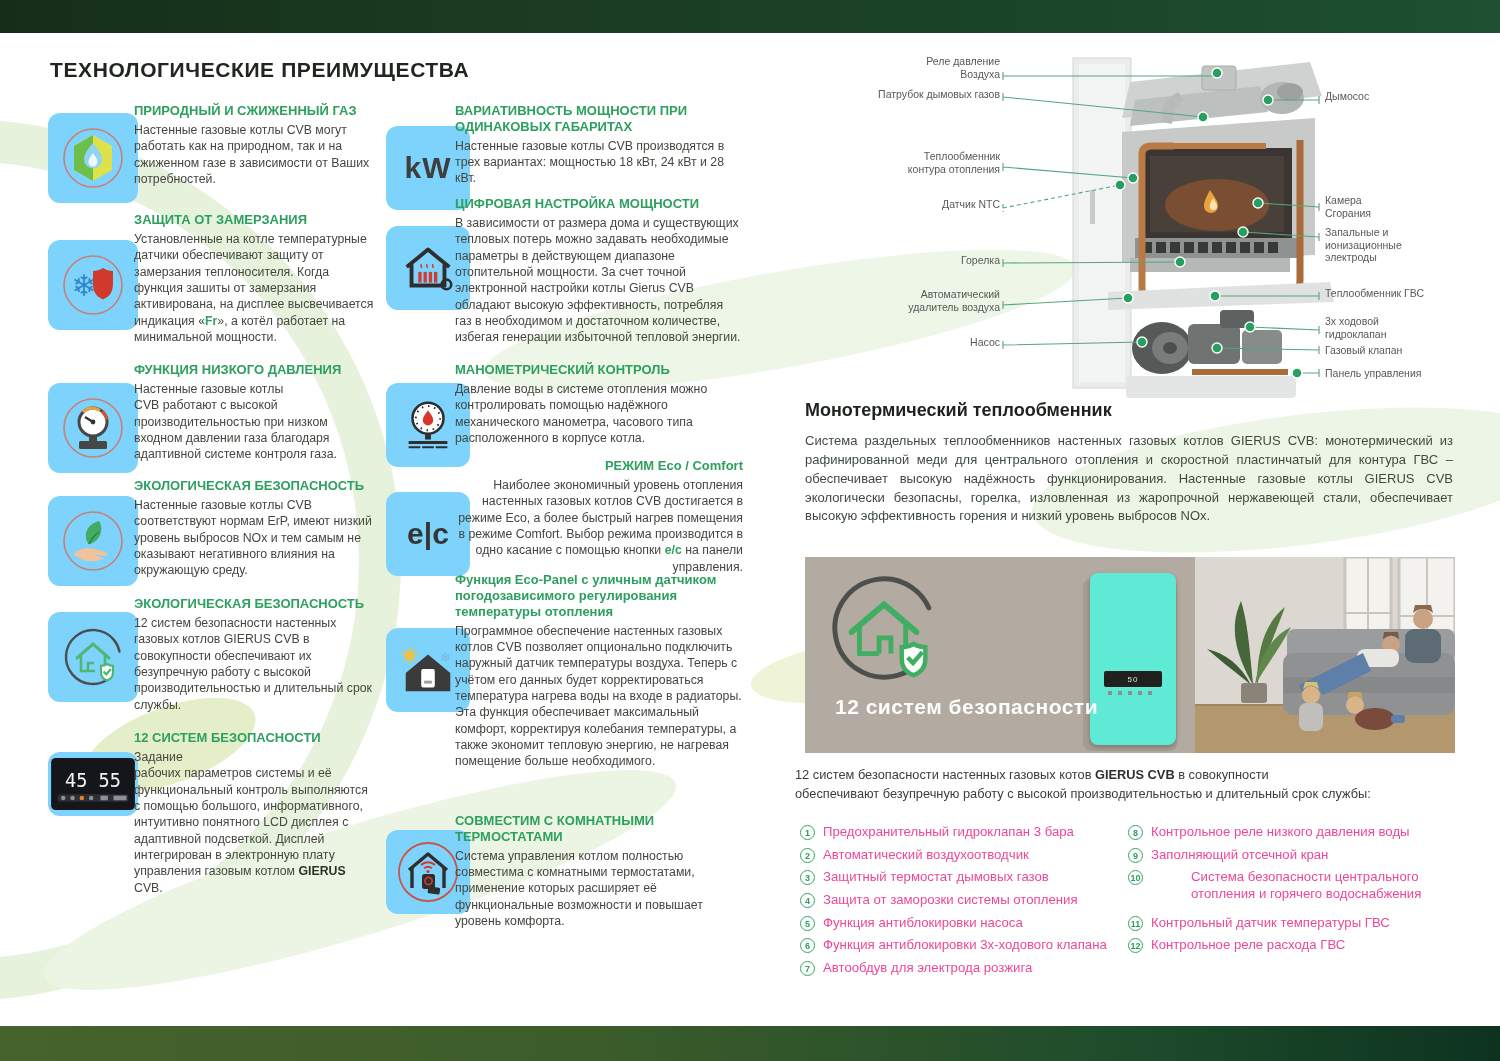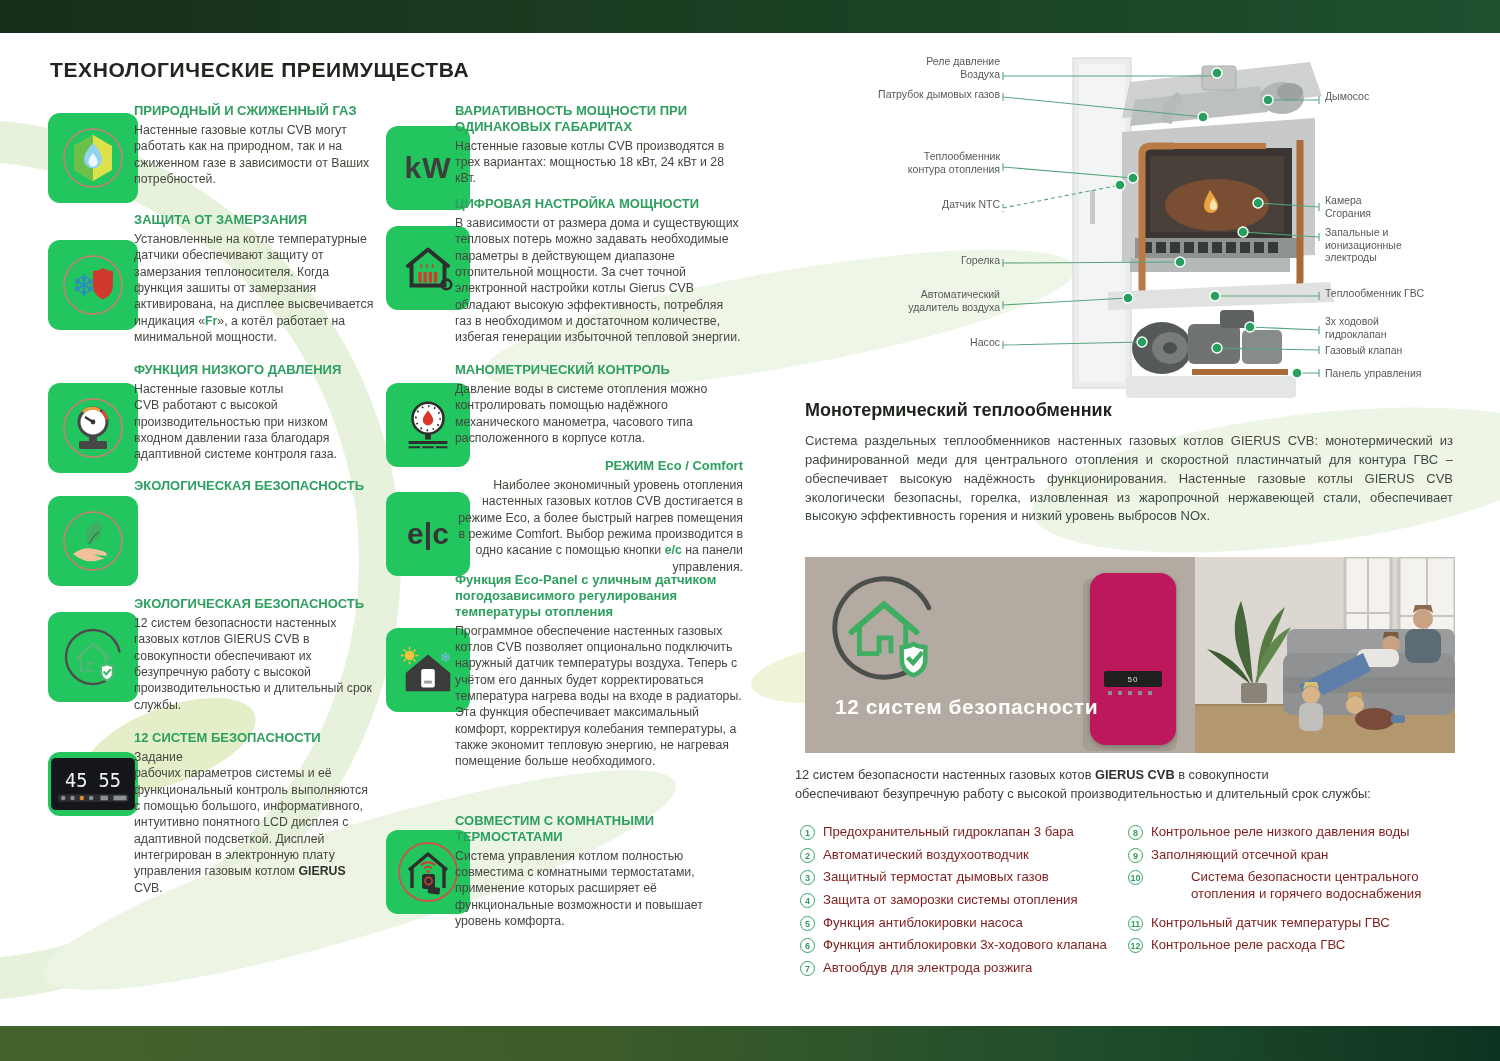--- a/index.html
+++ b/index.html
@@ -18,54 +18,54 @@
   .page-title { position:absolute; left:50px; top:58px; font-size:21px; font-weight:700;
     letter-spacing:.6px; color:#20261f; }
 
   
   .sec { position:absolute; }
   .sec-title { color:#2d9f5f; font-weight:700; font-size:13px; line-height:1.22; margin-bottom:3px; }
   .sec-body { font-size:12.3px; color:#45473f; line-height:1.33; white-space:pre-line; }
   .b { font-weight:700; color:#2e312b; }
   .accent { color:#2d9f5f; font-weight:700; }
 
-  .icon-box { position:absolute; background:#22c55e; border-radius:12px;
+  .icon-box { position:absolute; background:#7dd3fc; border-radius:12px;
     display:flex; align-items:center; justify-content:center; }
   .ib-l { left:48px; width:90px; height:90px; }
   .ib-m { left:386px; width:84px; height:84px; }
   .txt-l { left:134px; width:240px; }
   .txt-m { left:455px; width:288px; }
   .kw-glyph { font-size:30px; font-weight:700; color:#3d3f3c; letter-spacing:1px; }
   .ec-glyph { font-size:30px; font-weight:700; color:#343633; }
 
   
   .dlab { position:absolute; font-size:10.5px; line-height:1.2; color:#565a57; white-space:pre-line; }
   .dlab.r { text-align:right; width:170px; }
   .dlab.l { text-align:left; width:150px; }
 
   .mono-title { position:absolute; left:805px; top:400px; font-size:18px; font-weight:700; color:#1d231c; }
   .mono-body { position:absolute; left:805px; top:432px; width:648px; font-size:13px; line-height:1.45;
     color:#3f4a3f; text-align:justify; }
 
   .banner { position:absolute; left:805px; top:557px; width:650px; height:196px; background:#b3aaa1; overflow:hidden; }
   .banner-caption { position:absolute; left:30px; top:138px; color:#fdfdfc; font-size:21px; font-weight:700; letter-spacing:.5px; }
   .banner-shadow { position:absolute; left:278px; top:22px; width:94px; height:172px; background:#a59c93; border-radius:8px; }
-  .boiler-front { position:absolute; left:285px; top:16px; width:86px; height:172px; background:#be185d;
-    border-radius:16px; box-shadow:0 2px 4px rgba(60,55,50,.35); }
+  .boiler-front { position:absolute; left:285px; top:16px; width:86px; height:172px; background:#5eead4;
+    border-radius:8px; box-shadow:0 2px 4px rgba(60,55,50,.35); }
   .boiler-display { position:absolute; left:14px; top:98px; width:58px; height:16px; background:#20211f; border-radius:2px;
     color:#cfe6d8; font-size:8px; display:flex; align-items:center; justify-content:center; letter-spacing:1px; }
   .boiler-dots { position:absolute; left:18px; top:118px; width:50px; height:4px;
     background:repeating-linear-gradient(90deg,#8e8f8c 0 4px,transparent 4px 10px); }
   .photo { position:absolute; right:0; top:0; }
 
   .safety-intro { position:absolute; left:795px; top:765px; width:670px; font-size:12.8px; line-height:1.5; color:#3c3e3a; }
   .s-item { position:absolute; display:flex; align-items:flex-start; }
   .s-num { width:15px; height:15px; min-width:15px; border:1.4px solid #38a467; border-radius:50%;
     color:#2d9f5f; font-size:9px; font-weight:700; display:flex; align-items:center; justify-content:center; margin-top:1px; }
-  .s-text { margin-left:8px; font-size:13.2px; color:#7f1d1d; line-height:1.28; }
+  .s-text { margin-left:8px; font-size:13.2px; color:#ec4899; line-height:1.28; }
   .col-l { left:800px; width:330px; }
   .col-r { left:1128px; width:340px; }
 </style>
 </head>
 <body>
 
 <div class="page">
 
   <svg class="deco" viewBox="0 0 1500 1061">
     <circle cx="-40" cy="560" r="420" fill="none" stroke="#e7f2dd" stroke-width="42"></circle>
@@ -130,20 +130,21 @@
     <div class="icon-box ib-l" style="top:496px;">
       <svg viewBox="0 0 64 64" width="64" height="64">
         <circle cx="32" cy="32" r="29" fill="none" stroke="#c97f74" stroke-width="1.6"></circle>
         <path d="M38 12c-9 2.5-14 8.5-13 16.5.3 3 1.3 5 3.2 6.8 5-1.2 10.8-6.3 11.8-12.3.8-4 .2-8-2-11z" fill="#3fae62"></path>
         <path d="M28 35c3-6 7-10 10-12" stroke="#2c7d46" stroke-width="1.4" fill="none"></path>
         <path d="M12 45q10-8 22-5l9 2.6q4 1.6 2.4 4.4l-13-1.4 11 3.8q-13 4.6-21 1.6-6-2.2-10.4-6z" fill="#f2c29a"></path>
       </svg>
     </div>
     <div class="sec txt-l" style="top:478px;">
       <div class="sec-title">ЭКОЛОГИЧЕСКАЯ БЕЗОПАСНОСТЬ</div>
+      <div class="sec-body">Настенные газовые котлы CVB соответствуют нормам ErP, имеют низкий уровень выбросов NOх и тем самым не оказывают негативного влияния на окружающую среду.</div>
     </div>
 
     <div class="icon-box ib-l" style="top:612px;">
       <svg viewBox="0 0 64 64" width="64" height="64">
         <circle cx="32" cy="32" r="27" fill="none" stroke="#4d4d4d" stroke-width="2.4" stroke-dasharray="140 30" stroke-linecap="round" transform="rotate(50 32 32)"></circle>
         <path d="M16 33 32 19 48 33" stroke="#4cb874" stroke-width="3" fill="none" stroke-linecap="round"></path>
         <path d="M20 31v15h14M27 46v-8h6" stroke="#4cb874" stroke-width="2.6" fill="none"></path>
         <path d="M44 30v10" stroke="#4cb874" stroke-width="2.6"></path>
         <path d="M46 39c2 1.3 4 1.8 6 1.8v6.4c0 4.2-2 6.8-6 8.4-4-1.6-6-4.2-6-8.4v-6.4c2 0 4-.5 6-1.8z" fill="#fff" stroke="#4cb874" stroke-width="2.2"></path>
         <path d="M42.5 46.5l2.8 2.8 4.6-5.2" stroke="#4cb874" stroke-width="2.2" fill="none"></path>

